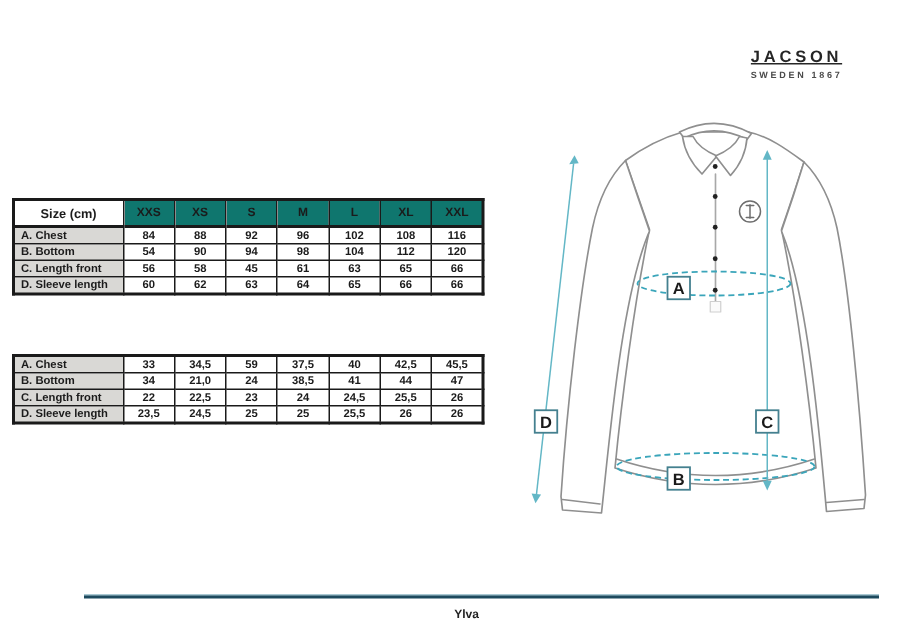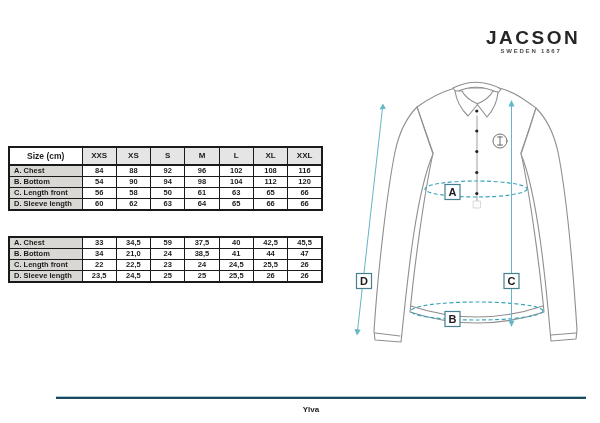--- a/index.html
+++ b/index.html
@@ -6,39 +6,39 @@
   body{
     position:relative;
     width:600px;height:423px;
     background:#ffffff;
     font-family:"Liberation Sans", sans-serif;
     overflow:hidden;
   }
 
   
   .brand{position:absolute;left:486px;top:30px;width:90px;text-align:center;color:#262626;}
-  .brand .name{font-size:19px;font-weight:bold;letter-spacing:2.5px;line-height:16px;}
+  .brand .name{font-size:11px;font-weight:bold;letter-spacing:2.5px;line-height:16px;text-decoration:underline;}
   .brand .tagline{font-size:6px;font-weight:bold;letter-spacing:1.8px;color:#4a4a4a;margin-top:2px;}
 
   
   table.sizetable{
     position:absolute;left:8px;width:315px;
     border-collapse:collapse;table-layout:fixed;
     border:2px solid #1a1a1a;
     font-weight:bold;color:#1b1b1b;
   }
-  #table-cm{top:146px;}
+  #table-cm{top:132px;}
   #table-inch{top:236px;}
   .sizetable td{
     border:1px solid #1a1a1a;
     text-align:center;vertical-align:middle;
     padding:0;font-size:7.5px;height:10px;line-height:10px;
     overflow:hidden;white-space:nowrap;
   }
-  .sizetable tr.hdr td{height:16px;font-size:8px;background:#e5e5e5;border-bottom:2px solid #1a1a1a;}
+  .sizetable tr.hdr td{height:16px;font-size:8px;background:#0f766e;border-bottom:2px solid #1a1a1a;}
   .sizetable tr.hdr td.corner{background:#ffffff;font-size:8.5px;}
   .sizetable td.lab{background:#d9d8d5;text-align:left;padding-left:4px;margin-left:11px;}
   .sizetable col.c0{width:73px;}
 
   
   .diagram{position:absolute;left:340px;top:75px;width:260px;height:290px;}
 
   
   .footer-line{
     position:absolute;left:56px;top:396px;width:530px;height:2px;
@@ -96,21 +96,21 @@
     <td>94</td>
     <td>98</td>
     <td>104</td>
     <td>112</td>
     <td>120</td>
   </tr>
   <tr>
     <td class="lab">C. Length front</td>
     <td>56</td>
     <td>58</td>
-    <td>50</td>
+    <td>45</td>
     <td>61</td>
     <td>63</td>
     <td>65</td>
     <td>66</td>
   </tr>
   <tr>
     <td class="lab">D. Sleeve length</td>
     <td>60</td>
     <td>62</td>
     <td>63</td>

